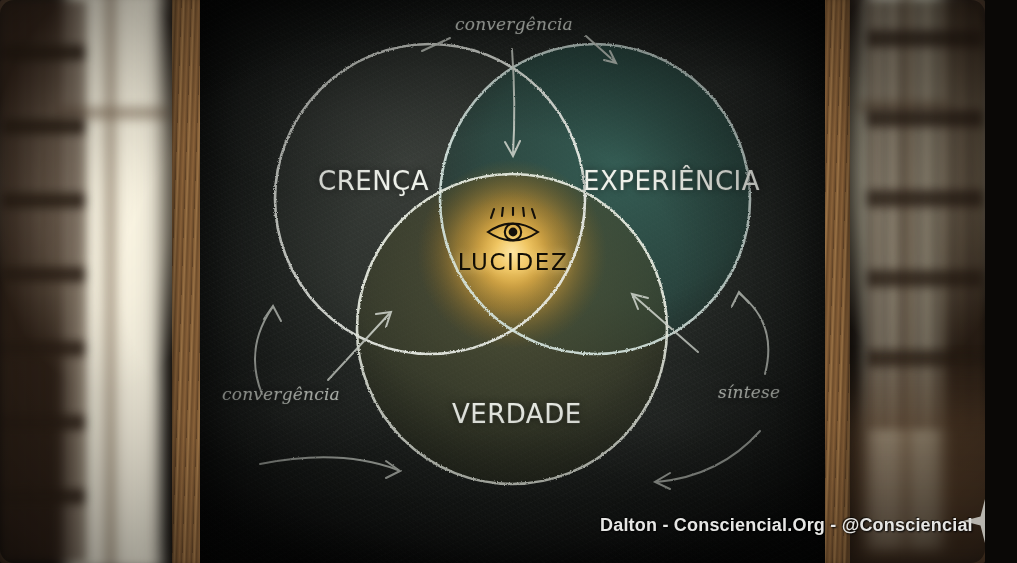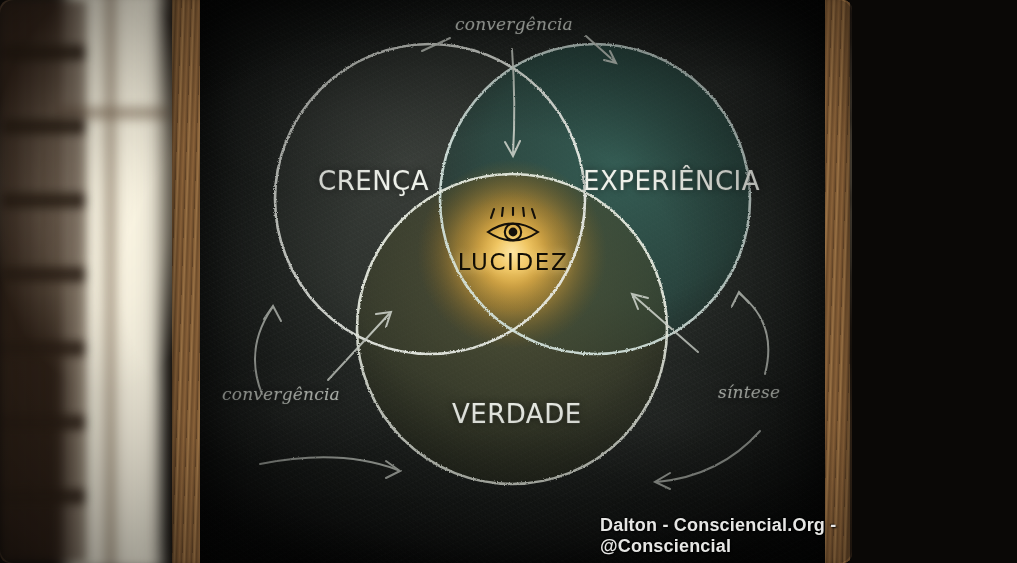--- a/index.html
+++ b/index.html
@@ -5,23 +5,23 @@
   * { box-sizing: border-box; margin: 0; padding: 0; }
   html, body {
     width: 1017px; height: 563px;
     background: #0a0806;
     overflow: hidden;
     font-family: "DejaVu Sans", sans-serif;
   }
 
   #stage {
     position: relative;
-    width: 852px; height: 563px;
+    width: 985px; height: 563px;
     overflow: hidden;
-    border-radius: 9px;
+    border-radius: 2px;
   }
 
   
   .bg-room {
     position: absolute; inset: 0;
     background:
       
       radial-gradient(ellipse 150px 260px at 105px 190px, rgba(255,244,220,0.92) 0%, rgba(250,238,210,0.55) 45%, rgba(60,45,32,0.0) 78%),
       
       radial-gradient(ellipse 130px 250px at 915px 170px, rgba(245,240,215,0.85) 0%, rgba(230,225,195,0.45) 48%, rgba(60,45,32,0.0) 80%),

